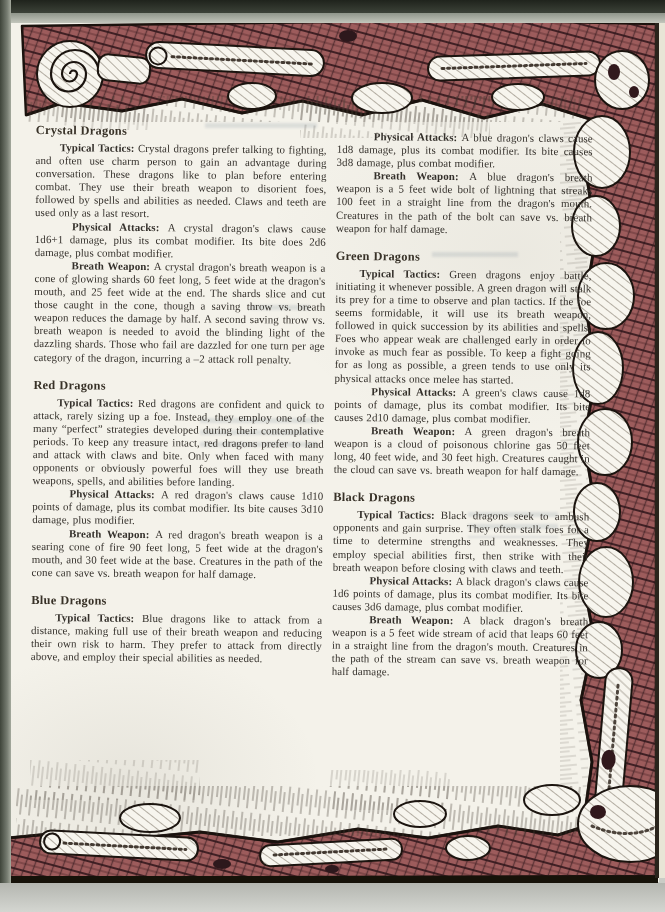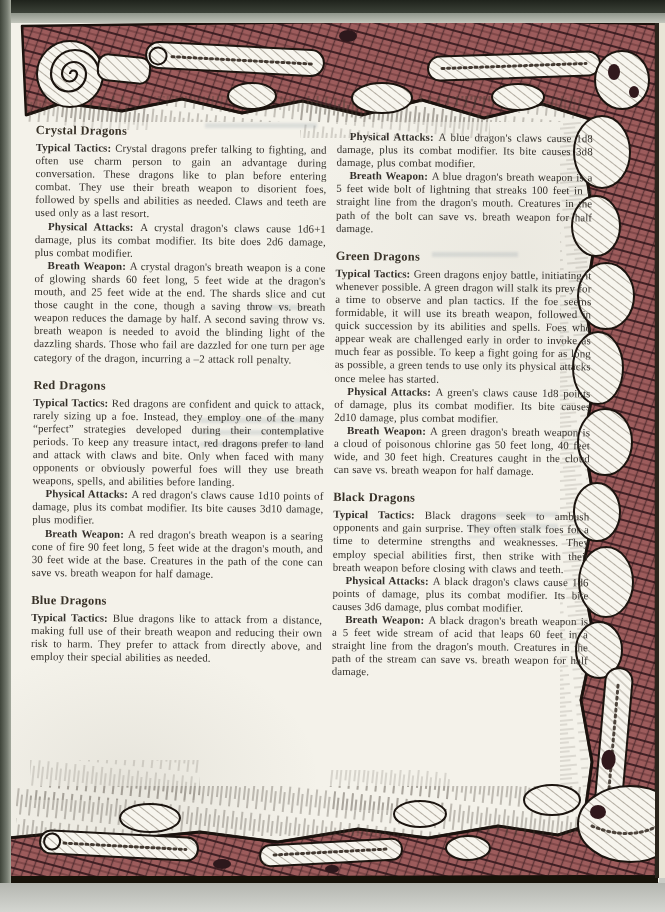--- a/index.html
+++ b/index.html
@@ -29,21 +29,21 @@
   .col{position:absolute;font-size:10.9px;line-height:13.1px;letter-spacing:.1px;word-spacing:.4px;}
   .col-left{left:36px;top:123px;width:291px;}
   .col-right{left:337px;top:127px;width:256px;}
   .sec-heading{
     font-size:12.4px;line-height:14px;font-weight:bold;color:#383228;
     letter-spacing:.25px;margin:14px 0 4px 0;
   }
   .col > .sec-heading:first-child{margin-top:0;}
   .body-para{margin:0;text-align:justify;}
   .body-para.indent{text-indent:13px;}
-  .lead{font-weight:bold;}
+  .lead{font-weight:bold;margin-left:24px;}
   
   .strip-top1{position:absolute;left:0;top:0;width:665px;height:13px;z-index:6;background:linear-gradient(180deg,#1f231c,#3c4238);}
   .strip-top2{position:absolute;left:0;top:13px;width:665px;height:10px;z-index:6;background:linear-gradient(180deg,#8f958a,#c3c6bc);}
   .strip-left{position:absolute;left:0;top:0;width:11px;height:912px;z-index:6;background:linear-gradient(90deg,#3e443a,#767c71 65%,#a5aa9e);}
   .page-edge-bottom{position:absolute;left:6px;top:876px;width:652px;height:7px;z-index:5;background:#161209;}
   .strip-bottom{position:absolute;left:0;top:883px;width:665px;height:29px;z-index:6;background:linear-gradient(180deg,#b4b6b0,#d4d6d1);}
   .edge-right-dark{position:absolute;left:655px;top:22px;width:4px;height:856px;z-index:5;background:#2a241c;}
   .edge-right-paper{position:absolute;left:659px;top:22px;width:6px;height:856px;z-index:5;background:#e8e5d6;}
 </style>
 </head>

